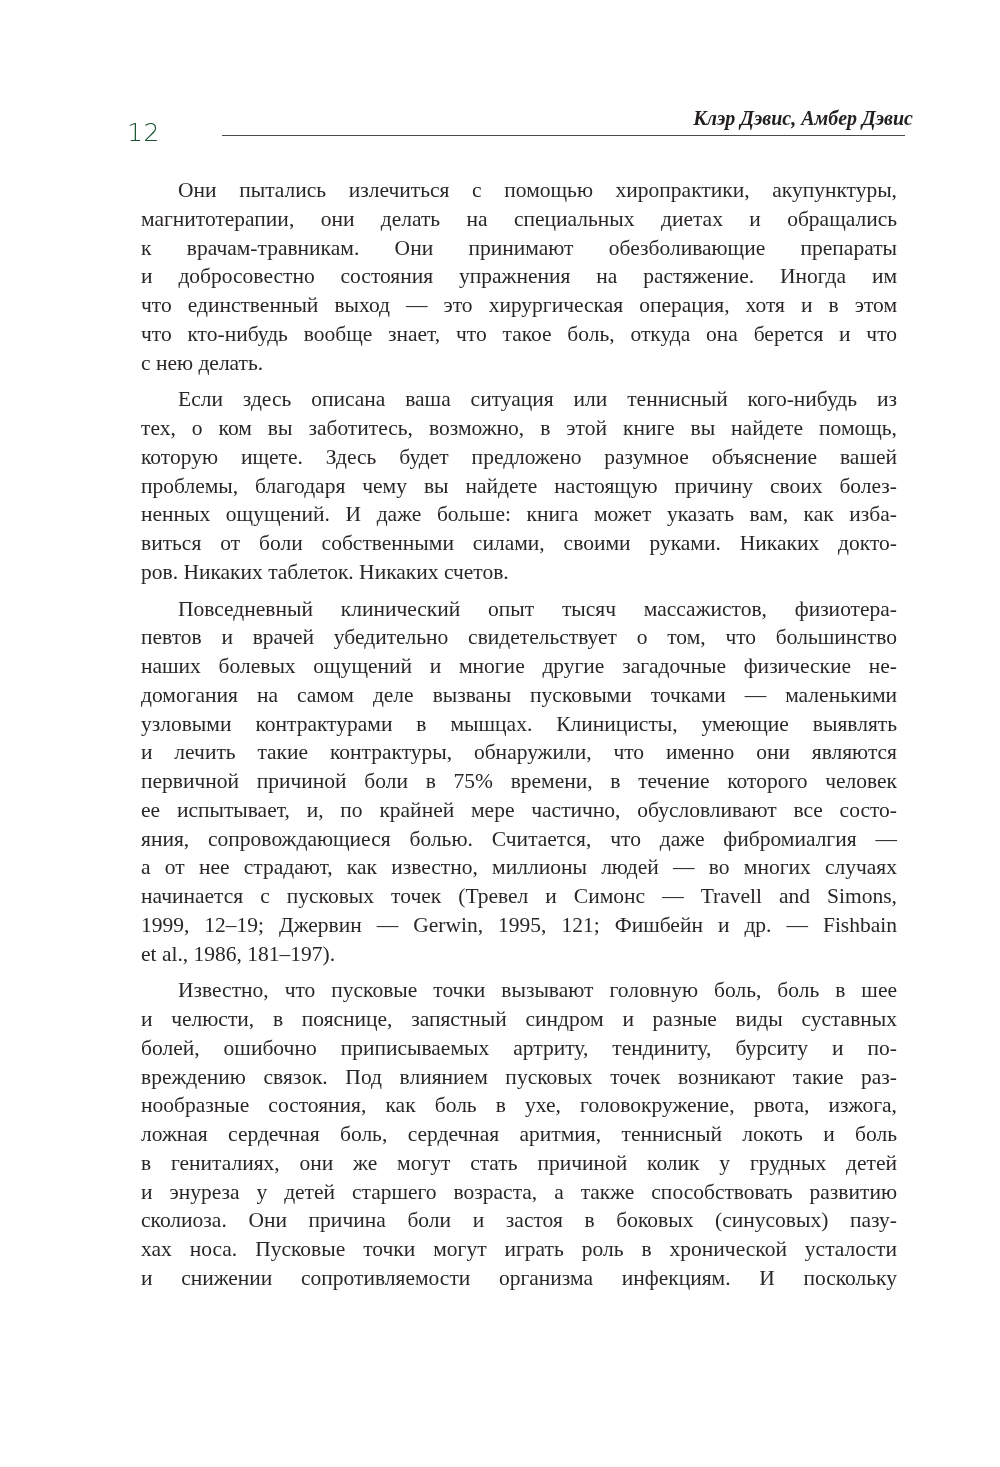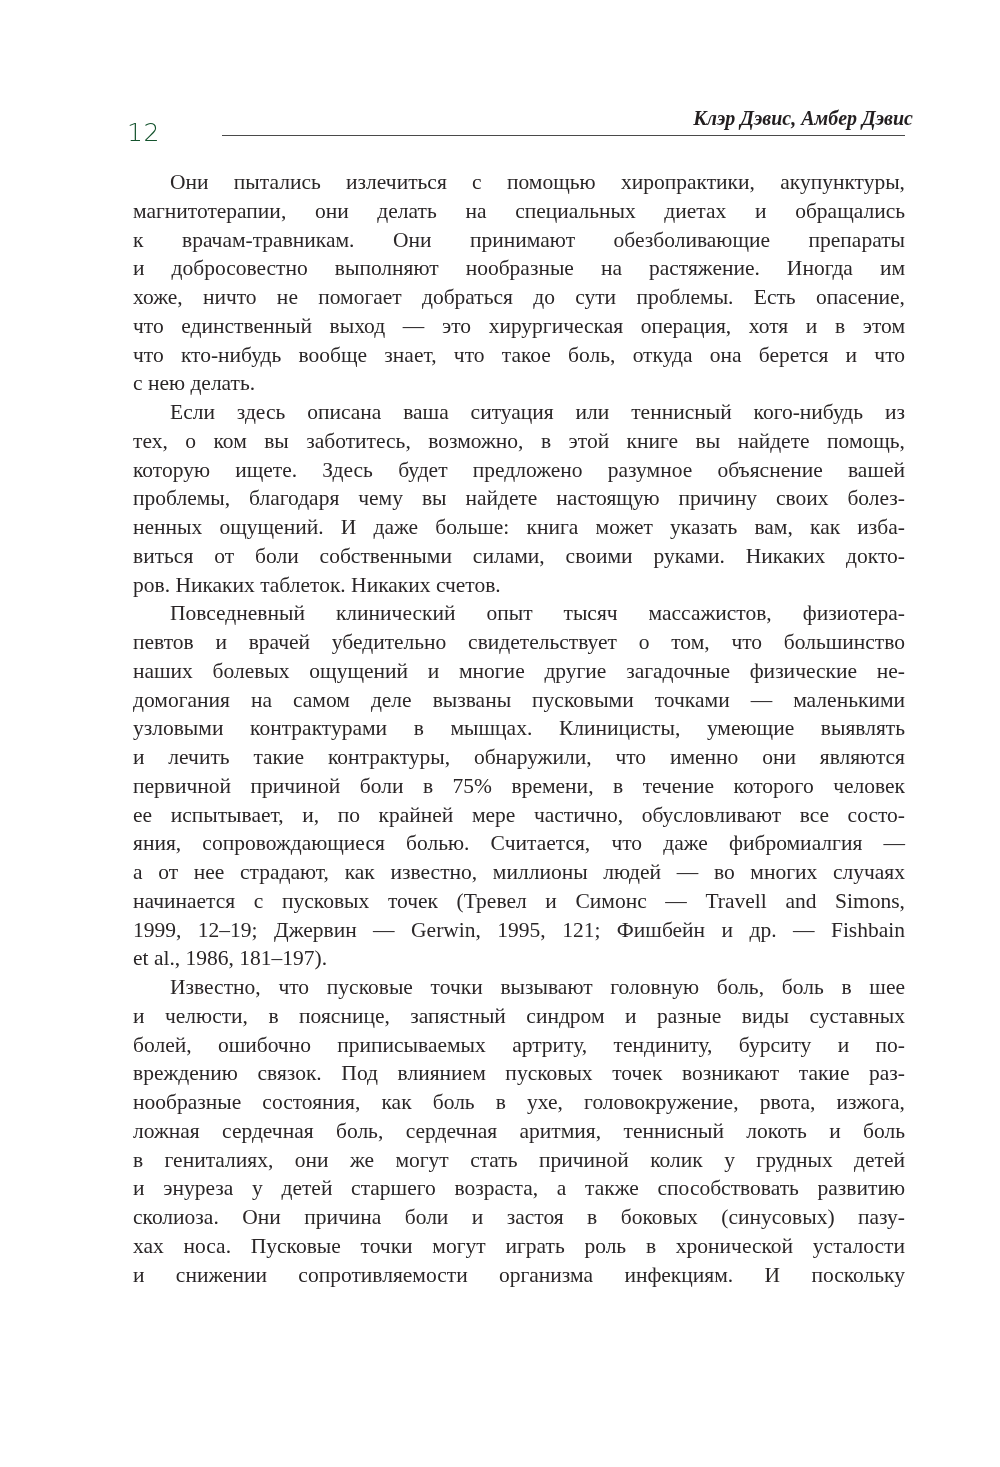--- a/index.html
+++ b/index.html
@@ -22,38 +22,37 @@
       position: absolute; left: 133px; top: 168px; width: 772px;
       font-family: "Liberation Serif", serif; font-size: 21.5px; color: #2a2627;
     }
     .line {
       height: 28.75px; line-height: 28.75px;
       text-align: justify; text-align-last: justify;
       white-space: nowrap; overflow: visible;
     }
     .line.indent { text-indent: 37px; }
     .line.last { text-align-last: left; }
-    .para { margin: 0; }
+    .para { margin: 8px; }
   </style>
 </head>
 <body>
 
 <div>
   <div class="page-number">12</div>
   <div class="running-head">Клэр Дэвис, Амбер Дэвис</div>
   <div class="head-rule"></div>
 </div>
 
 <div class="body-text" id="body-text">
     <div class="para">
       <div class="line indent">Они пытались излечиться с помощью хиропрактики, акупунктуры,</div>
       <div class="line">магнитотерапии, они делать на специальных диетах и обращались</div>
       <div class="line">к врачам-травникам. Они принимают обезболивающие препараты</div>
-      <div class="line">и добросовестно выполняют нообразные на растяжение. Иногда им</div>
-      <div class="line">хоже, ничто не помогает добраться до сути проблемы. Есть опасение,</div>
+      <div class="line">и добросовестно состояния упражнения на растяжение. Иногда им</div>
       <div class="line">что единственный выход — это хирургическая операция, хотя и в этом</div>
       <div class="line">что кто-нибудь вообще знает, что такое боль, откуда она берется и что</div>
       <div class="line last">с нею делать.</div>
     </div>
     <div class="para">
       <div class="line indent">Если здесь описана ваша ситуация или теннисный кого-нибудь из</div>
       <div class="line">тех, о ком вы заботитесь, возможно, в этой книге вы найдете помощь,</div>
       <div class="line">которую ищете. Здесь будет предложено разумное объяснение вашей</div>
       <div class="line">проблемы, благодаря чему вы найдете настоящую причину своих болез-</div>
       <div class="line">ненных ощущений. И даже больше: книга может указать вам, как изба-</div>

